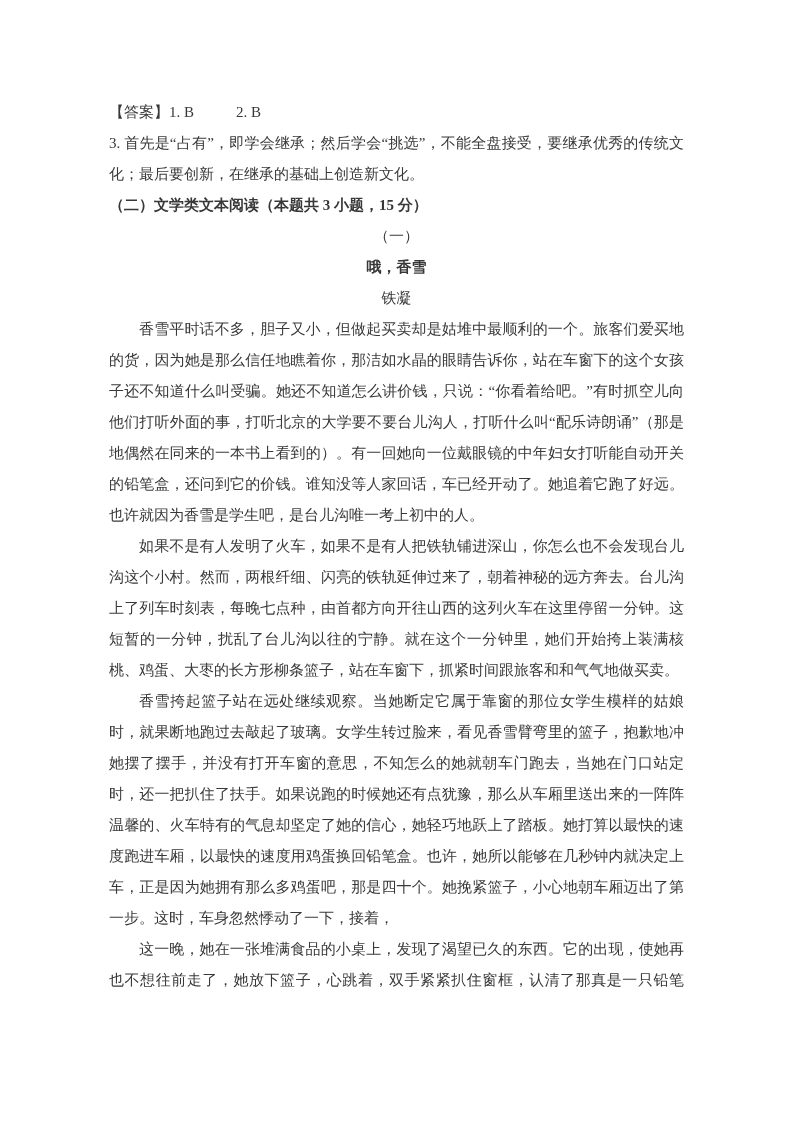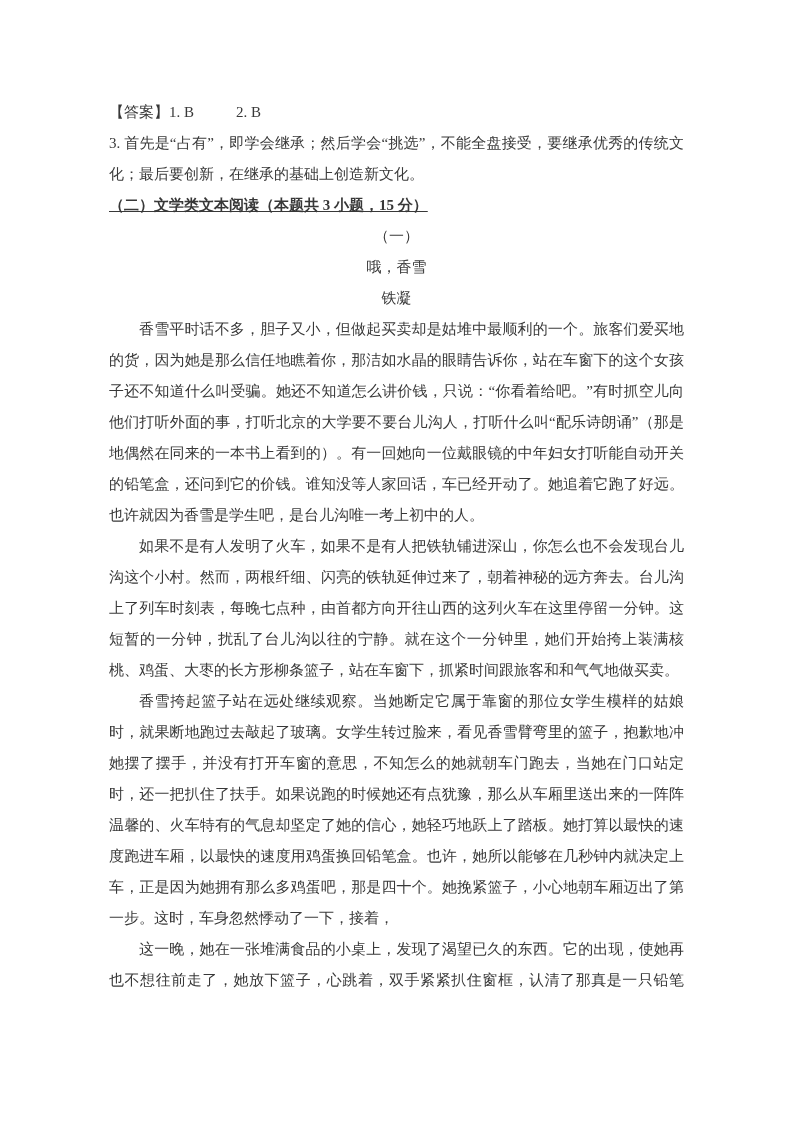--- a/index.html
+++ b/index.html
@@ -28,27 +28,26 @@
   .content p {
     margin: 0;
     padding: 0;
   }
   .answers .ans-gap {
     display: inline-block;
     margin-left: 42px;
   }
   .heading {
     font-weight: bold;
-    text-decoration: underline;
   }
   .center {
     text-align: center;
   }
   .bold {
-    font-weight: normal;
+    font-weight: bold;
   }
   .para {
     text-indent: 2em;
   }
   .footer {
     position: absolute;
     left: 0;
     right: 0;
     top: 1064px;
     text-align: left;

